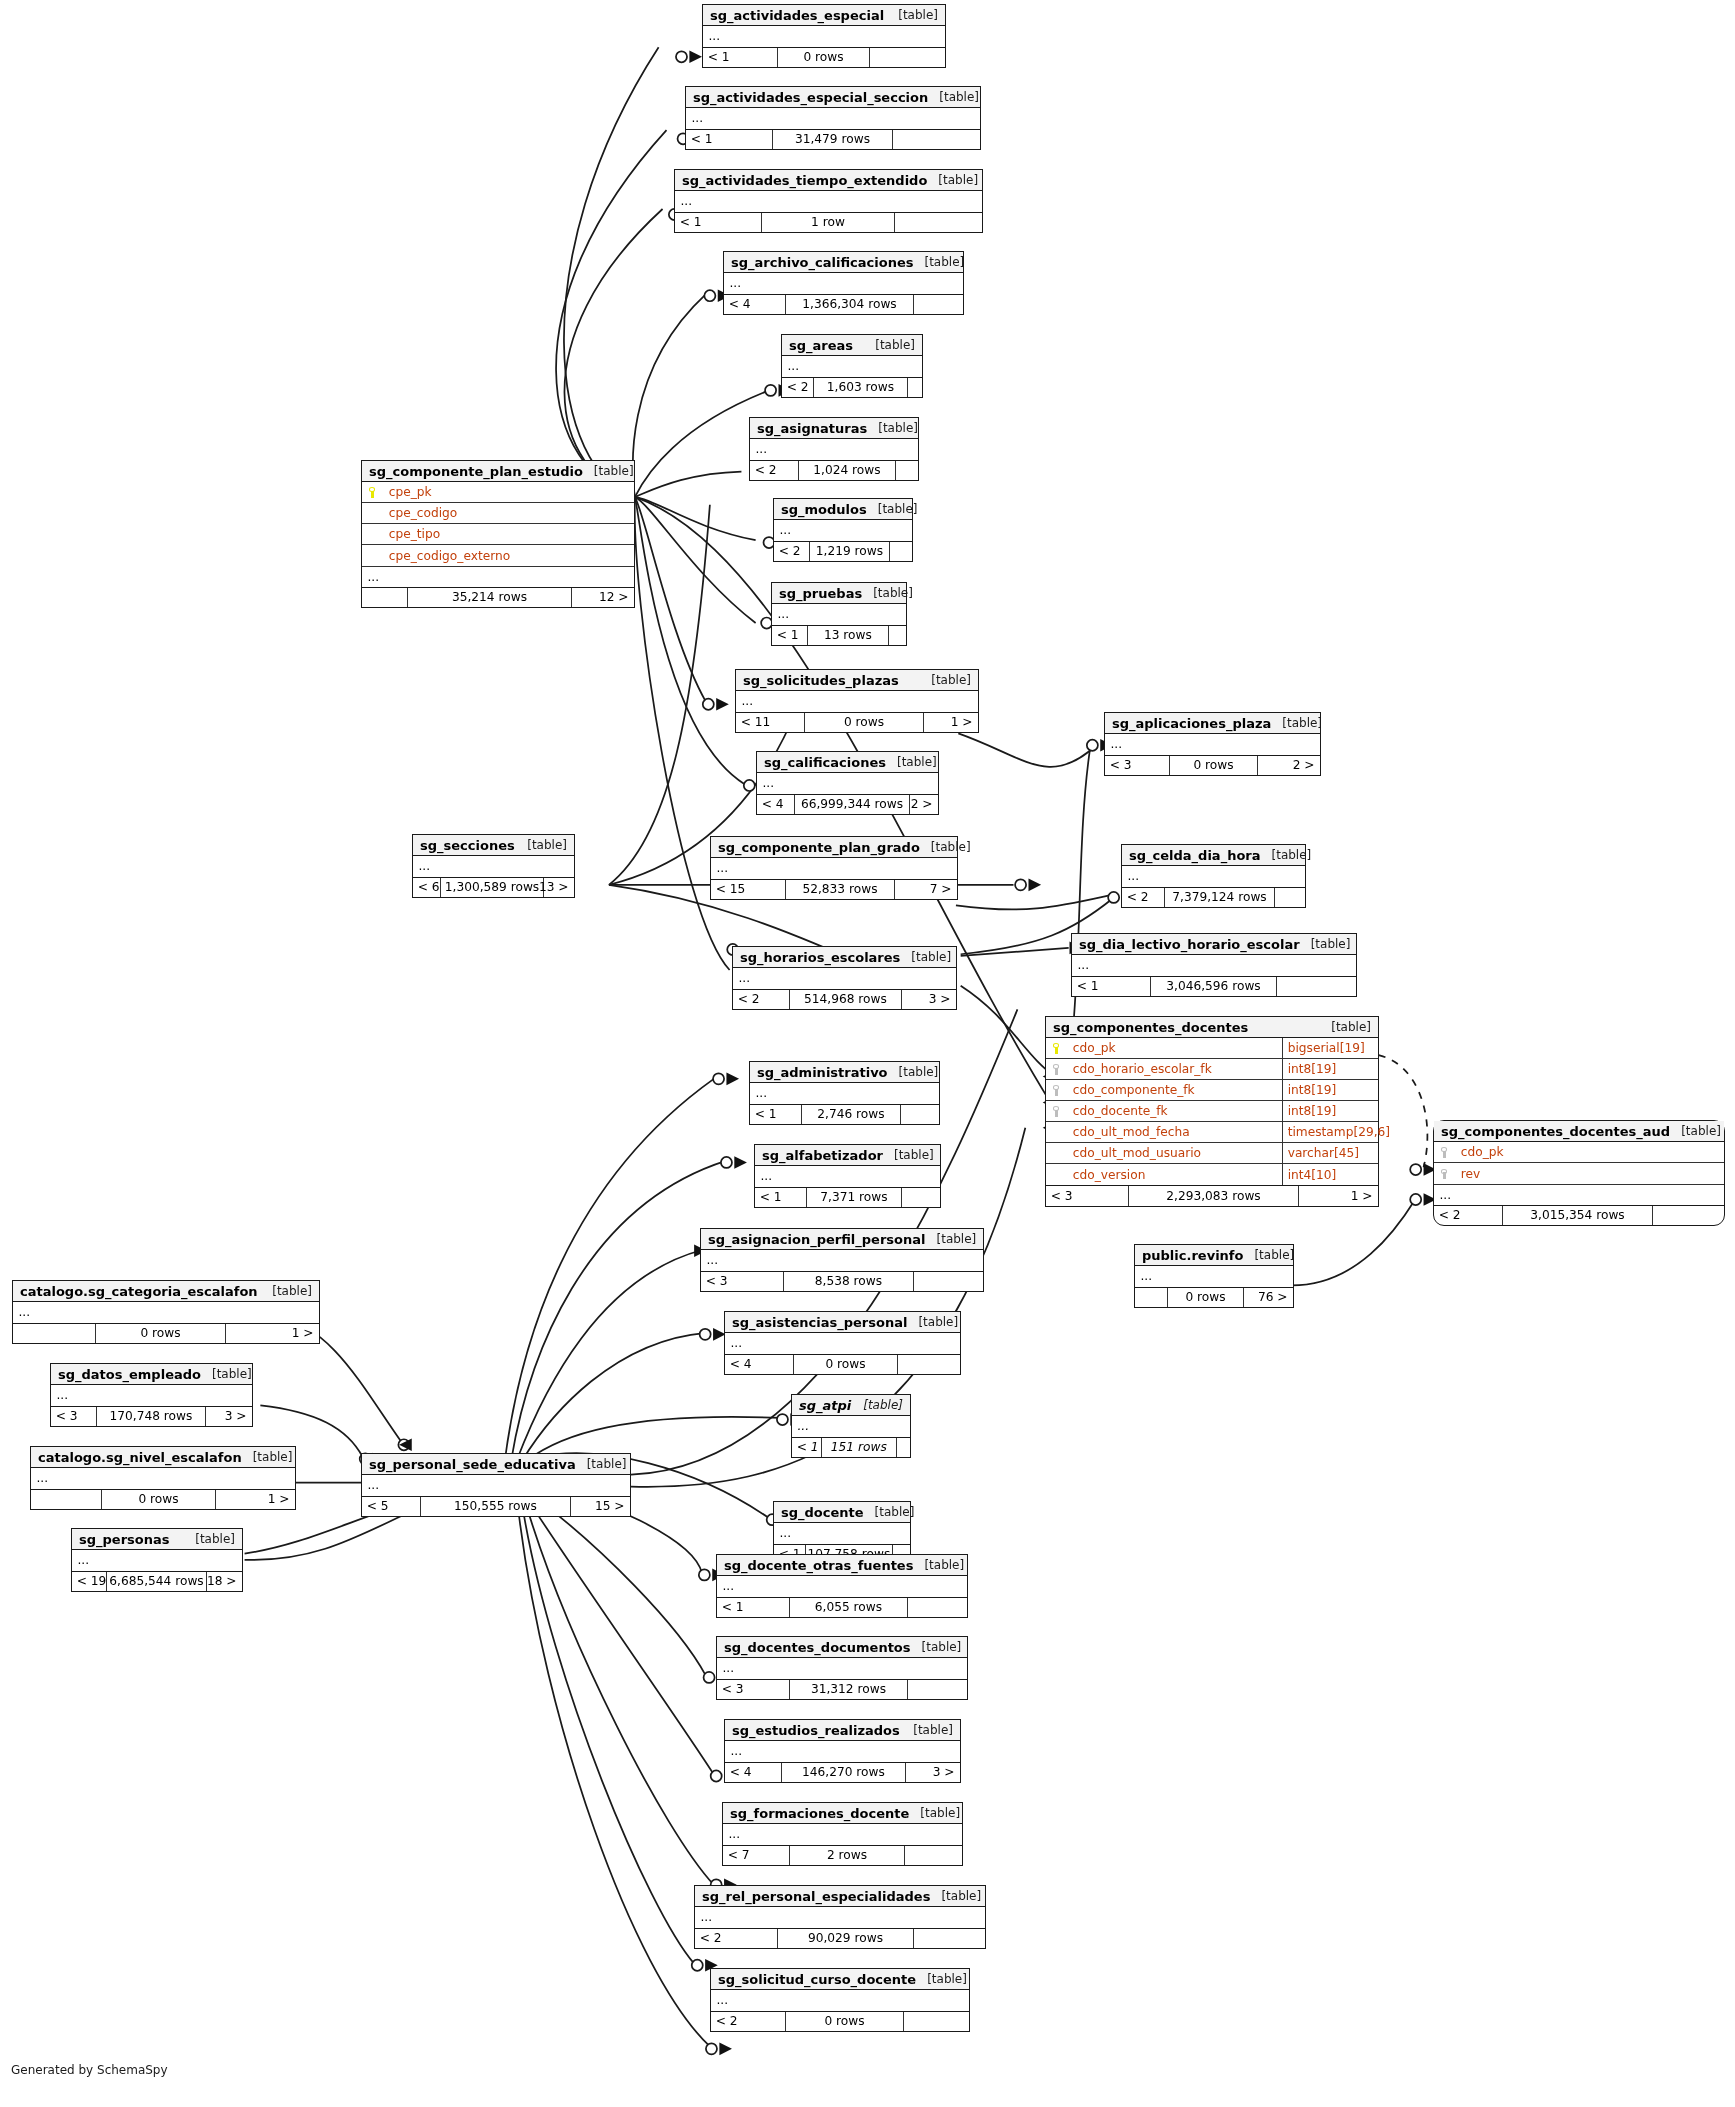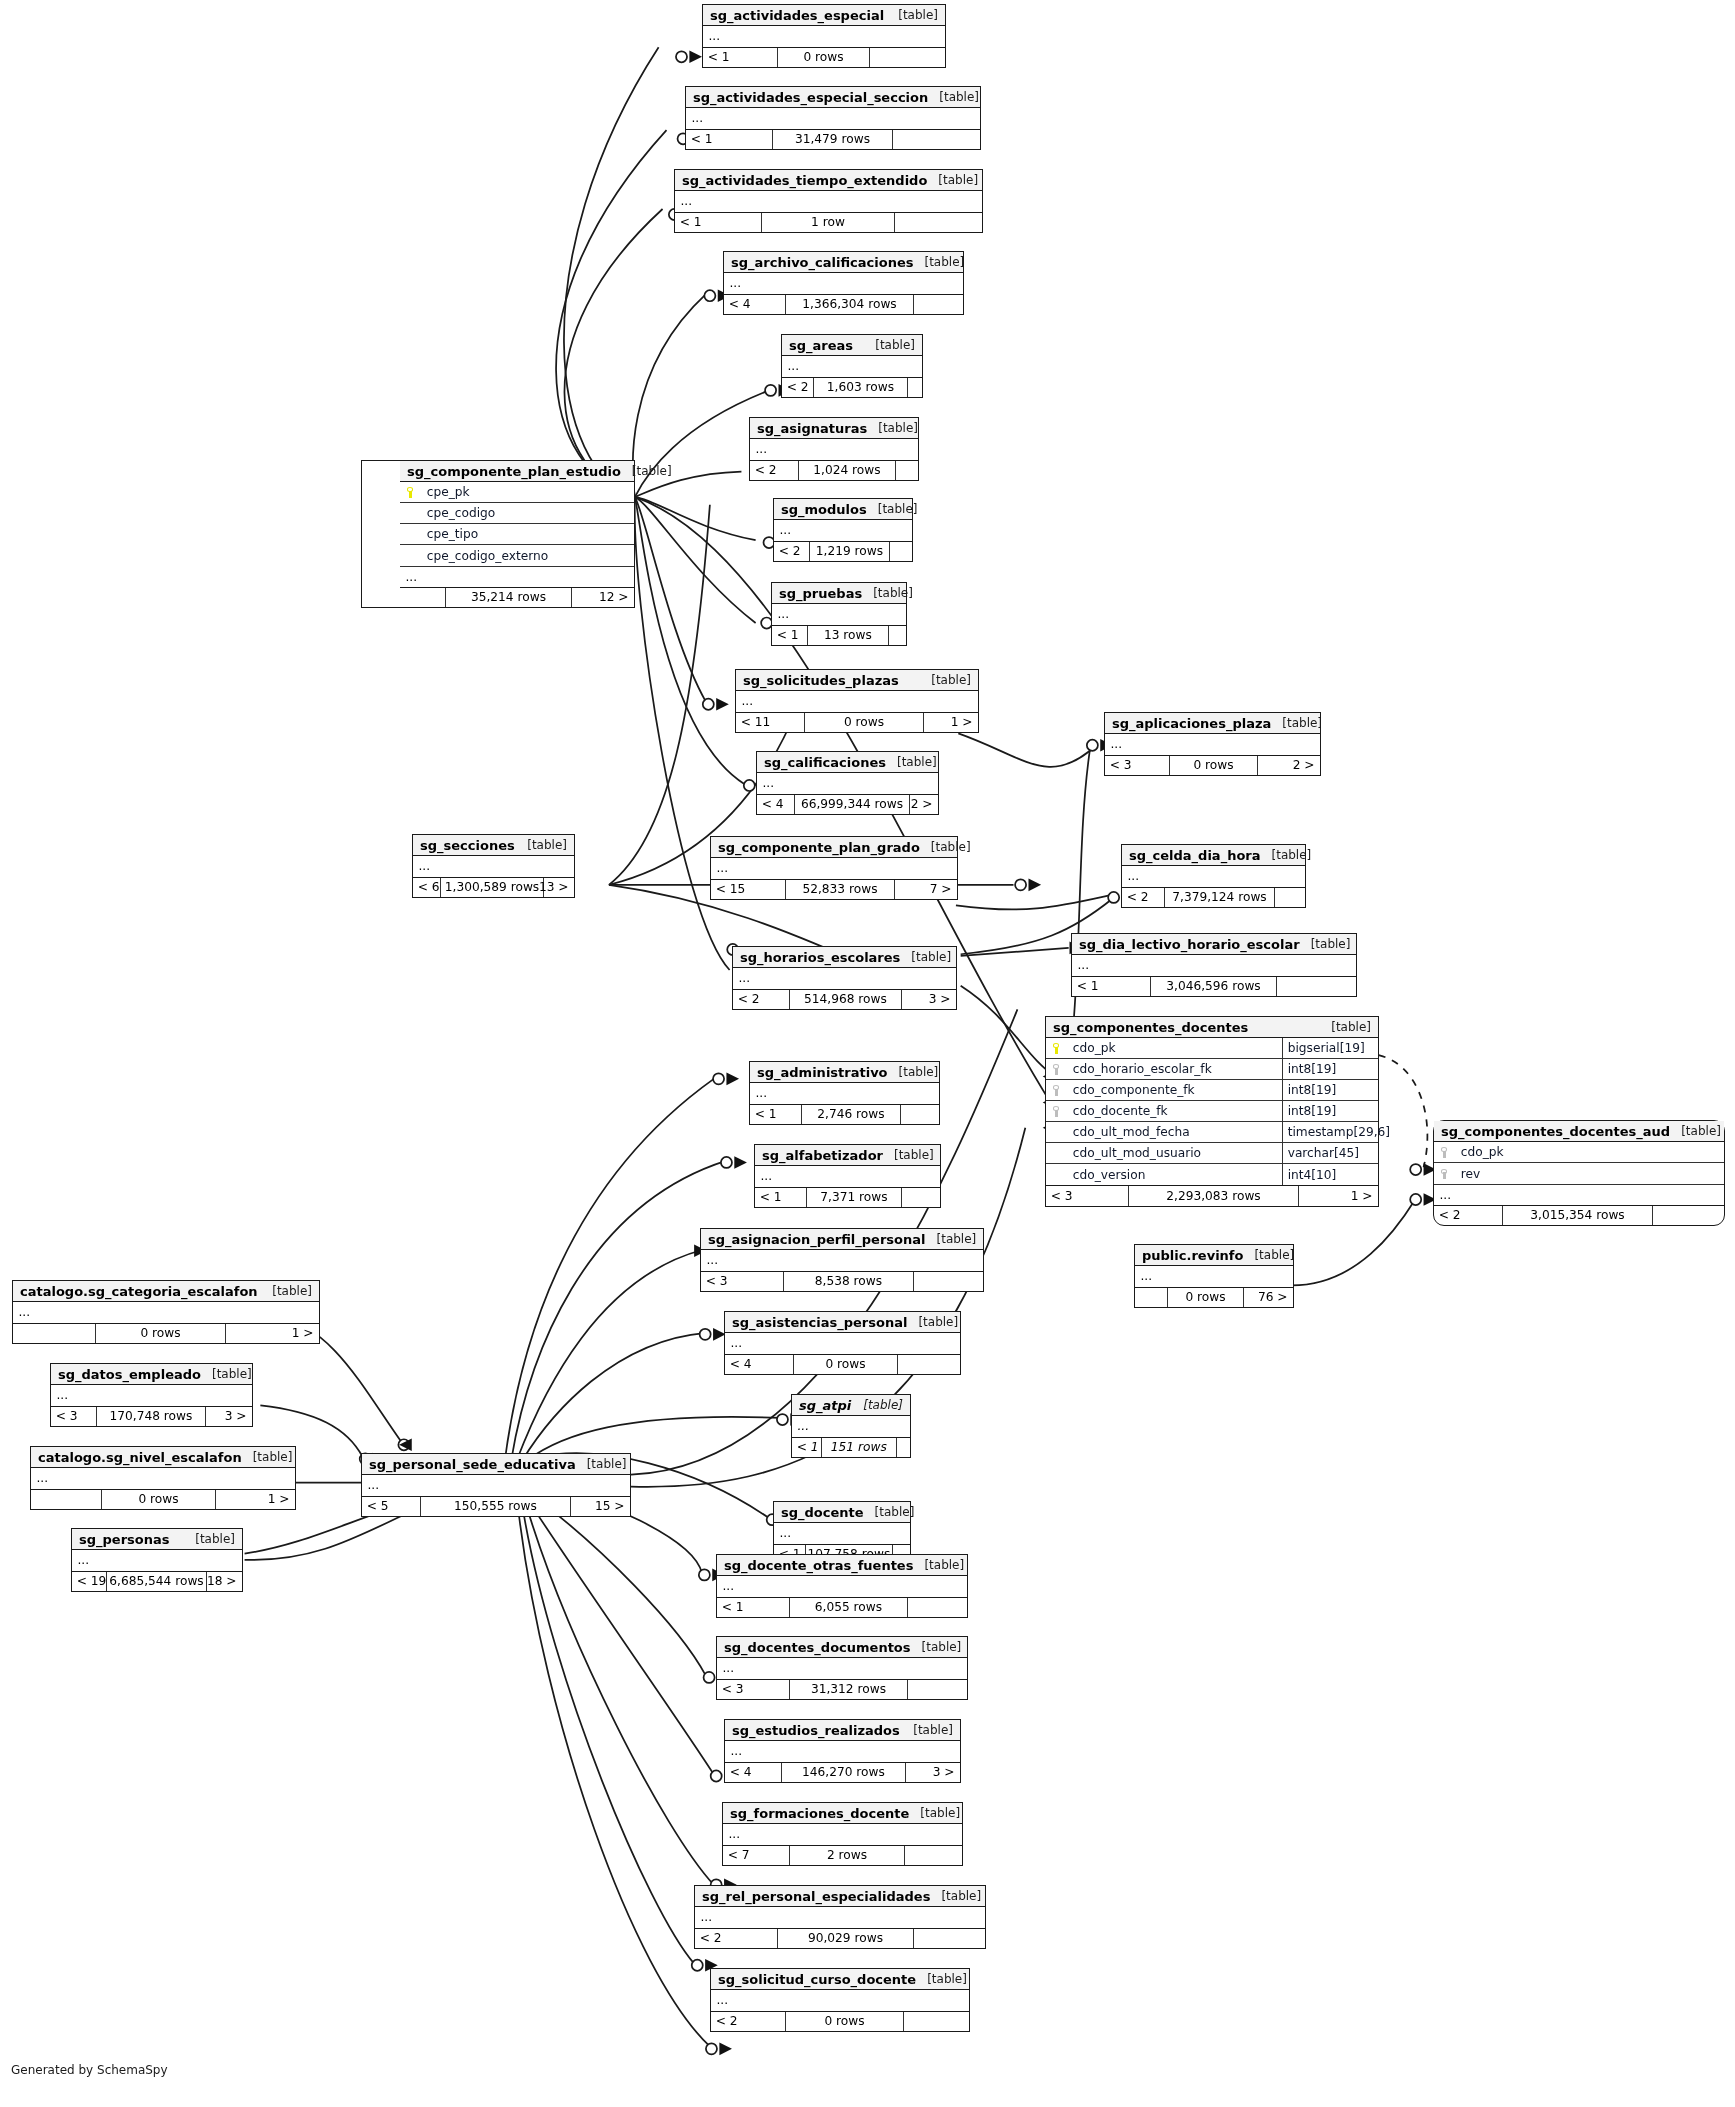--- a/index.html
+++ b/index.html
@@ -5,21 +5,21 @@
   html,body{margin:0;padding:0;background:#ffffff;}
   body{font-family:"DejaVu Sans","Liberation Sans",sans-serif;}
   #canvas{position:relative;width:1736px;height:2108px;background:#fff;overflow:hidden;}
   svg.edges{position:absolute;left:0;top:0;width:1736px;height:2108px;pointer-events:none;}
   .tbl{position:absolute;border:1.6px solid #1a1a1a;background:#ffffff;box-sizing:border-box;}
   .tbl .hdr{display:flex;align-items:center;justify-content:space-between;
             background:#f3f3f3;border-bottom:1.6px solid #1a1a1a;padding:2.4px 7px;height:21px;box-sizing:border-box;}
   .tbl .hdr .tname{font-weight:bold;font-size:13px;color:#000;white-space:nowrap;}
   .tbl .hdr .ttype{font-size:12px;color:#1a1a1a;white-space:nowrap;padding-left:11px;}
   .tbl .cols{border-bottom:0;}
-  .tbl .col{display:flex;align-items:center;height:21px;border-bottom:0.8px solid #333;box-sizing:border-box;font-size:12.2px;color:#0f172a;}
+  .tbl .col{display:flex;align-items:center;height:21px;border-bottom:0.8px solid #333;box-sizing:border-box;font-size:12.2px;color:#c2410c;}
   .tbl .col:last-child{border-bottom:none;}
   .tbl .col .kw{width:20.5px;text-align:center;flex:0 0 20.5px;}
   .tbl .col .cname{flex:1 1 auto;padding-left:6.3px;white-space:nowrap;overflow:hidden;}
   .tbl .col .ctype{flex:0 0 auto;border-left:0.8px solid #333;padding:0 4.7px;height:100%;display:flex;align-items:center;width:96px;box-sizing:border-box;white-space:nowrap;}
   .tbl .ellipsis{display:flex;align-items:center;height:20.5px;padding-left:5.5px;font-size:12.2px;color:#000;border-top:0.8px solid #333;box-sizing:border-box;}
   .tbl .ellipsis.first{border-top:none;}
   .tbl .foot{display:flex;height:20.5px;border-top:1.6px solid #1a1a1a;box-sizing:border-box;font-size:12.2px;color:#000;}
   .tbl .foot .fl{display:flex;align-items:center;padding-left:4.7px;box-sizing:border-box;border-right:0.8px solid #333;white-space:nowrap;}
   .tbl .foot .fc{flex:1 1 auto;display:flex;align-items:center;justify-content:center;box-sizing:border-box;border-right:0.8px solid #333;white-space:nowrap;}
   .tbl .foot .fr{display:flex;align-items:center;justify-content:flex-end;padding-right:5.5px;box-sizing:border-box;white-space:nowrap;}
@@ -265,21 +265,21 @@
       <span class="ttype">[table]</span>
     </div>
     <div class="ellipsis first">...</div>
     <div class="foot">
       <div class="fl" style="width:36px">&lt; 1</div>
       <div class="fc">13 rows</div>
       <div class="fr" style="width:17.3px"></div>
     </div>
   </div>
 
-  <div class="tbl" style="left:361px;top:460px;width:274px;padding-left:38px;">
+  <div class="tbl" style="left:361px;top:460px;width:274px;">
     <div class="hdr">
       <span class="tname">sg_componente_plan_estudio</span>
       <span class="ttype">[table]</span>
     </div>
     <div class="cols">
       <div class="col">
         <span class="kw"><span class="keyicon kpk"><b></b><i></i></span></span>
         <span class="cname">cpe_pk</span>
       </div>
       <div class="col">

